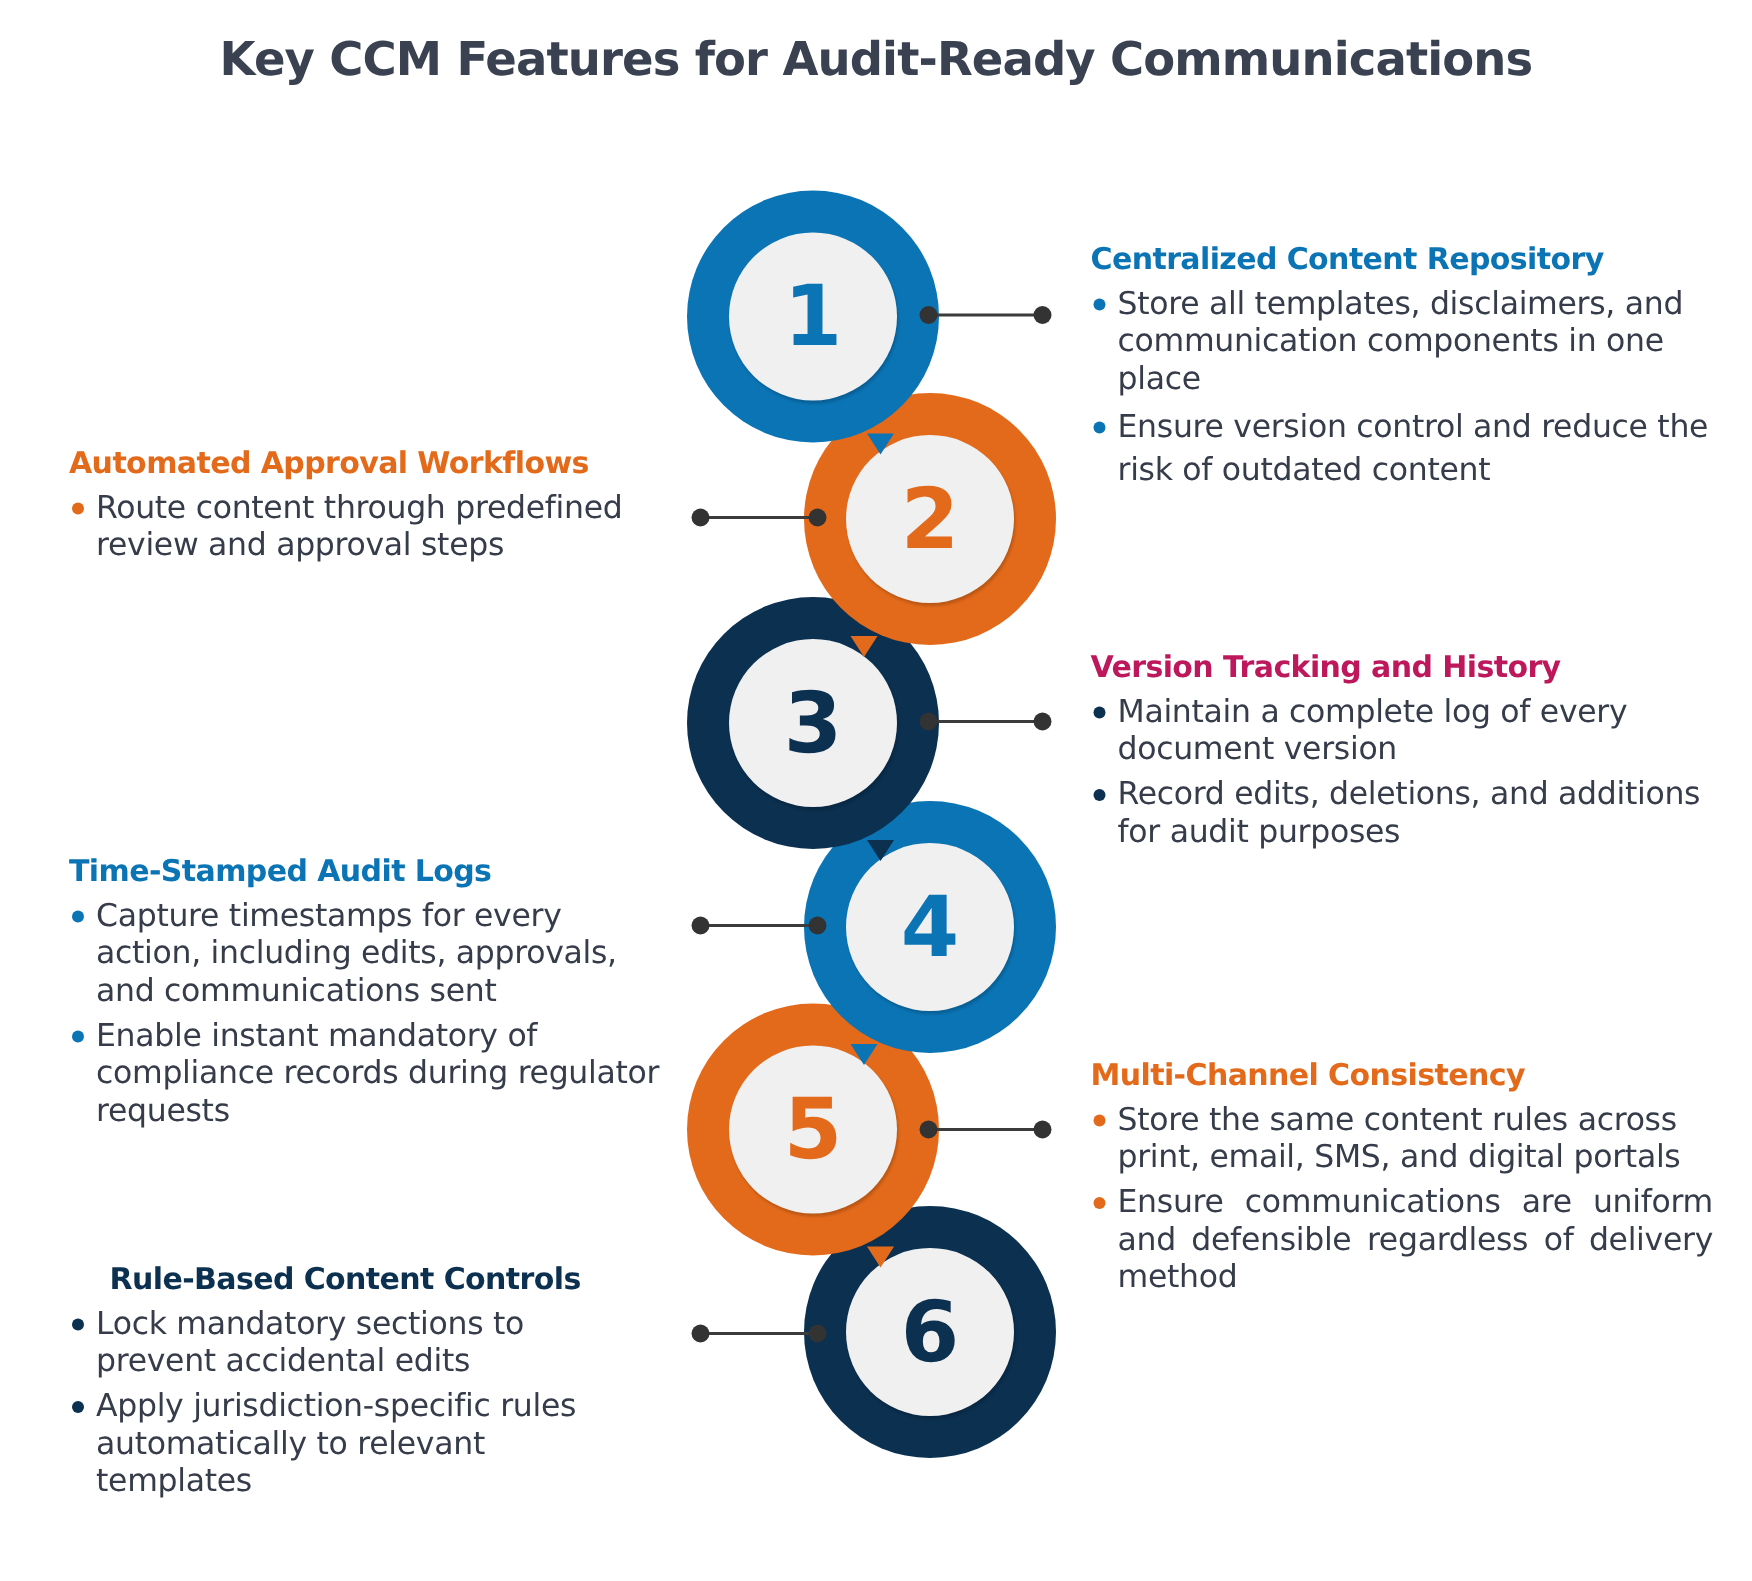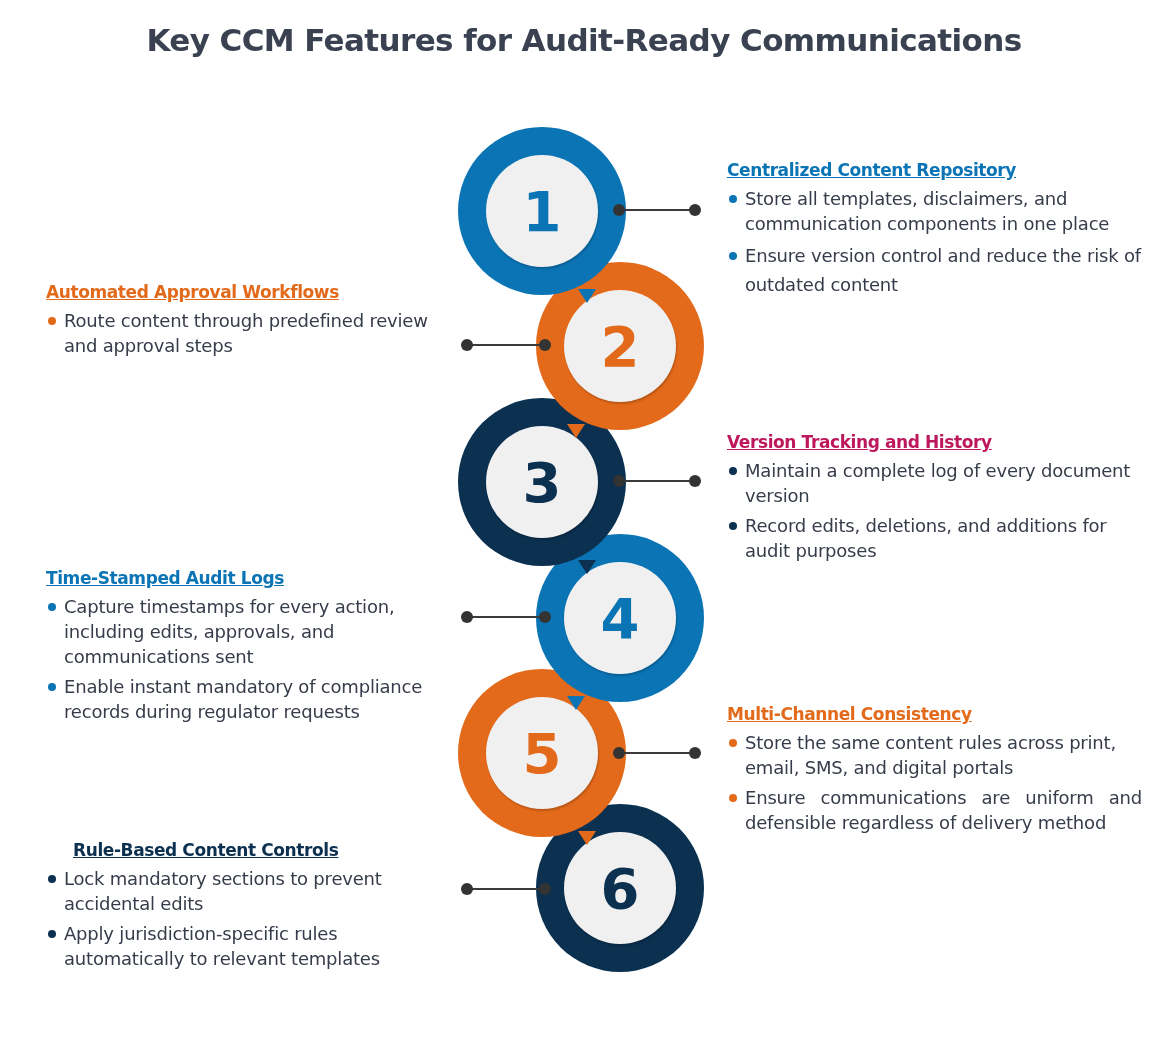--- a/index.html
+++ b/index.html
@@ -28,25 +28,25 @@
     }
     .conn {
       position: absolute; height: 2px; background: #3b3b3b;
     }
     .dot {
       position: absolute; width: 12px; height: 12px; border-radius: 50%; background: #333333;
       margin-left: -6px; margin-top: -6px;
     }
     .block { position: absolute; }
     .block h2 {
-      margin: 0 0 6px 0; font-size: 17px; font-weight: bold; letter-spacing: -0.4px; white-space: nowrap; text-decoration: underline;
+      margin: 0 0 6px 0; font-size: 20px; font-weight: bold; letter-spacing: -0.4px; white-space: nowrap;
     }
     .block ul { list-style: none; margin: 0; padding: 0; }
     .block li {
-      position: relative; padding-left: 18px; font-size: 18px; line-height: 25px; margin-bottom: 5px;
+      position: relative; padding-left: 18px; font-size: 21px; line-height: 25px; margin-bottom: 5px;
       letter-spacing: -0.2px;
     }
     .block li .bullet {
       position: absolute; left: 2px; top: 9px; width: 8px; height: 8px; border-radius: 50%;
     }
   </style>
 </head>
 <body>
 
 <div class="title">Key CCM Features for Audit-Ready Communications</div>
@@ -108,21 +108,21 @@
 </div>
 
 <div class="block" style="left:727px; top:160px; width:420px;">
   <h2 style="color:#0b74b5;">Centralized Content Repository</h2>
   <ul>
     <li><span class="bullet" style="background:#0b74b5;"></span><span>Store all templates, disclaimers, and communication components in one place</span></li>
     <li style="line-height:29px;"><span class="bullet" style="background:#0b74b5; top:11px;"></span><span>Ensure version control and reduce the risk of outdated content</span></li>
   </ul>
 </div>
 
-<div class="block" style="left:46px; top:282px; width:405px;">
+<div class="block" style="left:46px; top:296px; width:405px;">
   <h2 style="color:#e36a1a;">Automated Approval Workflows</h2>
   <ul>
     <li><span class="bullet" style="background:#e36a1a;"></span><span>Route content through predefined review and approval steps</span></li>
   </ul>
 </div>
 
 <div class="block" style="left:727px; top:432px; width:420px;">
   <h2 style="color:#be185d;">Version Tracking and History</h2>
   <ul>
     <li><span class="bullet" style="background:#0b3050;"></span><span>Maintain a complete log of every document version</span></li>

